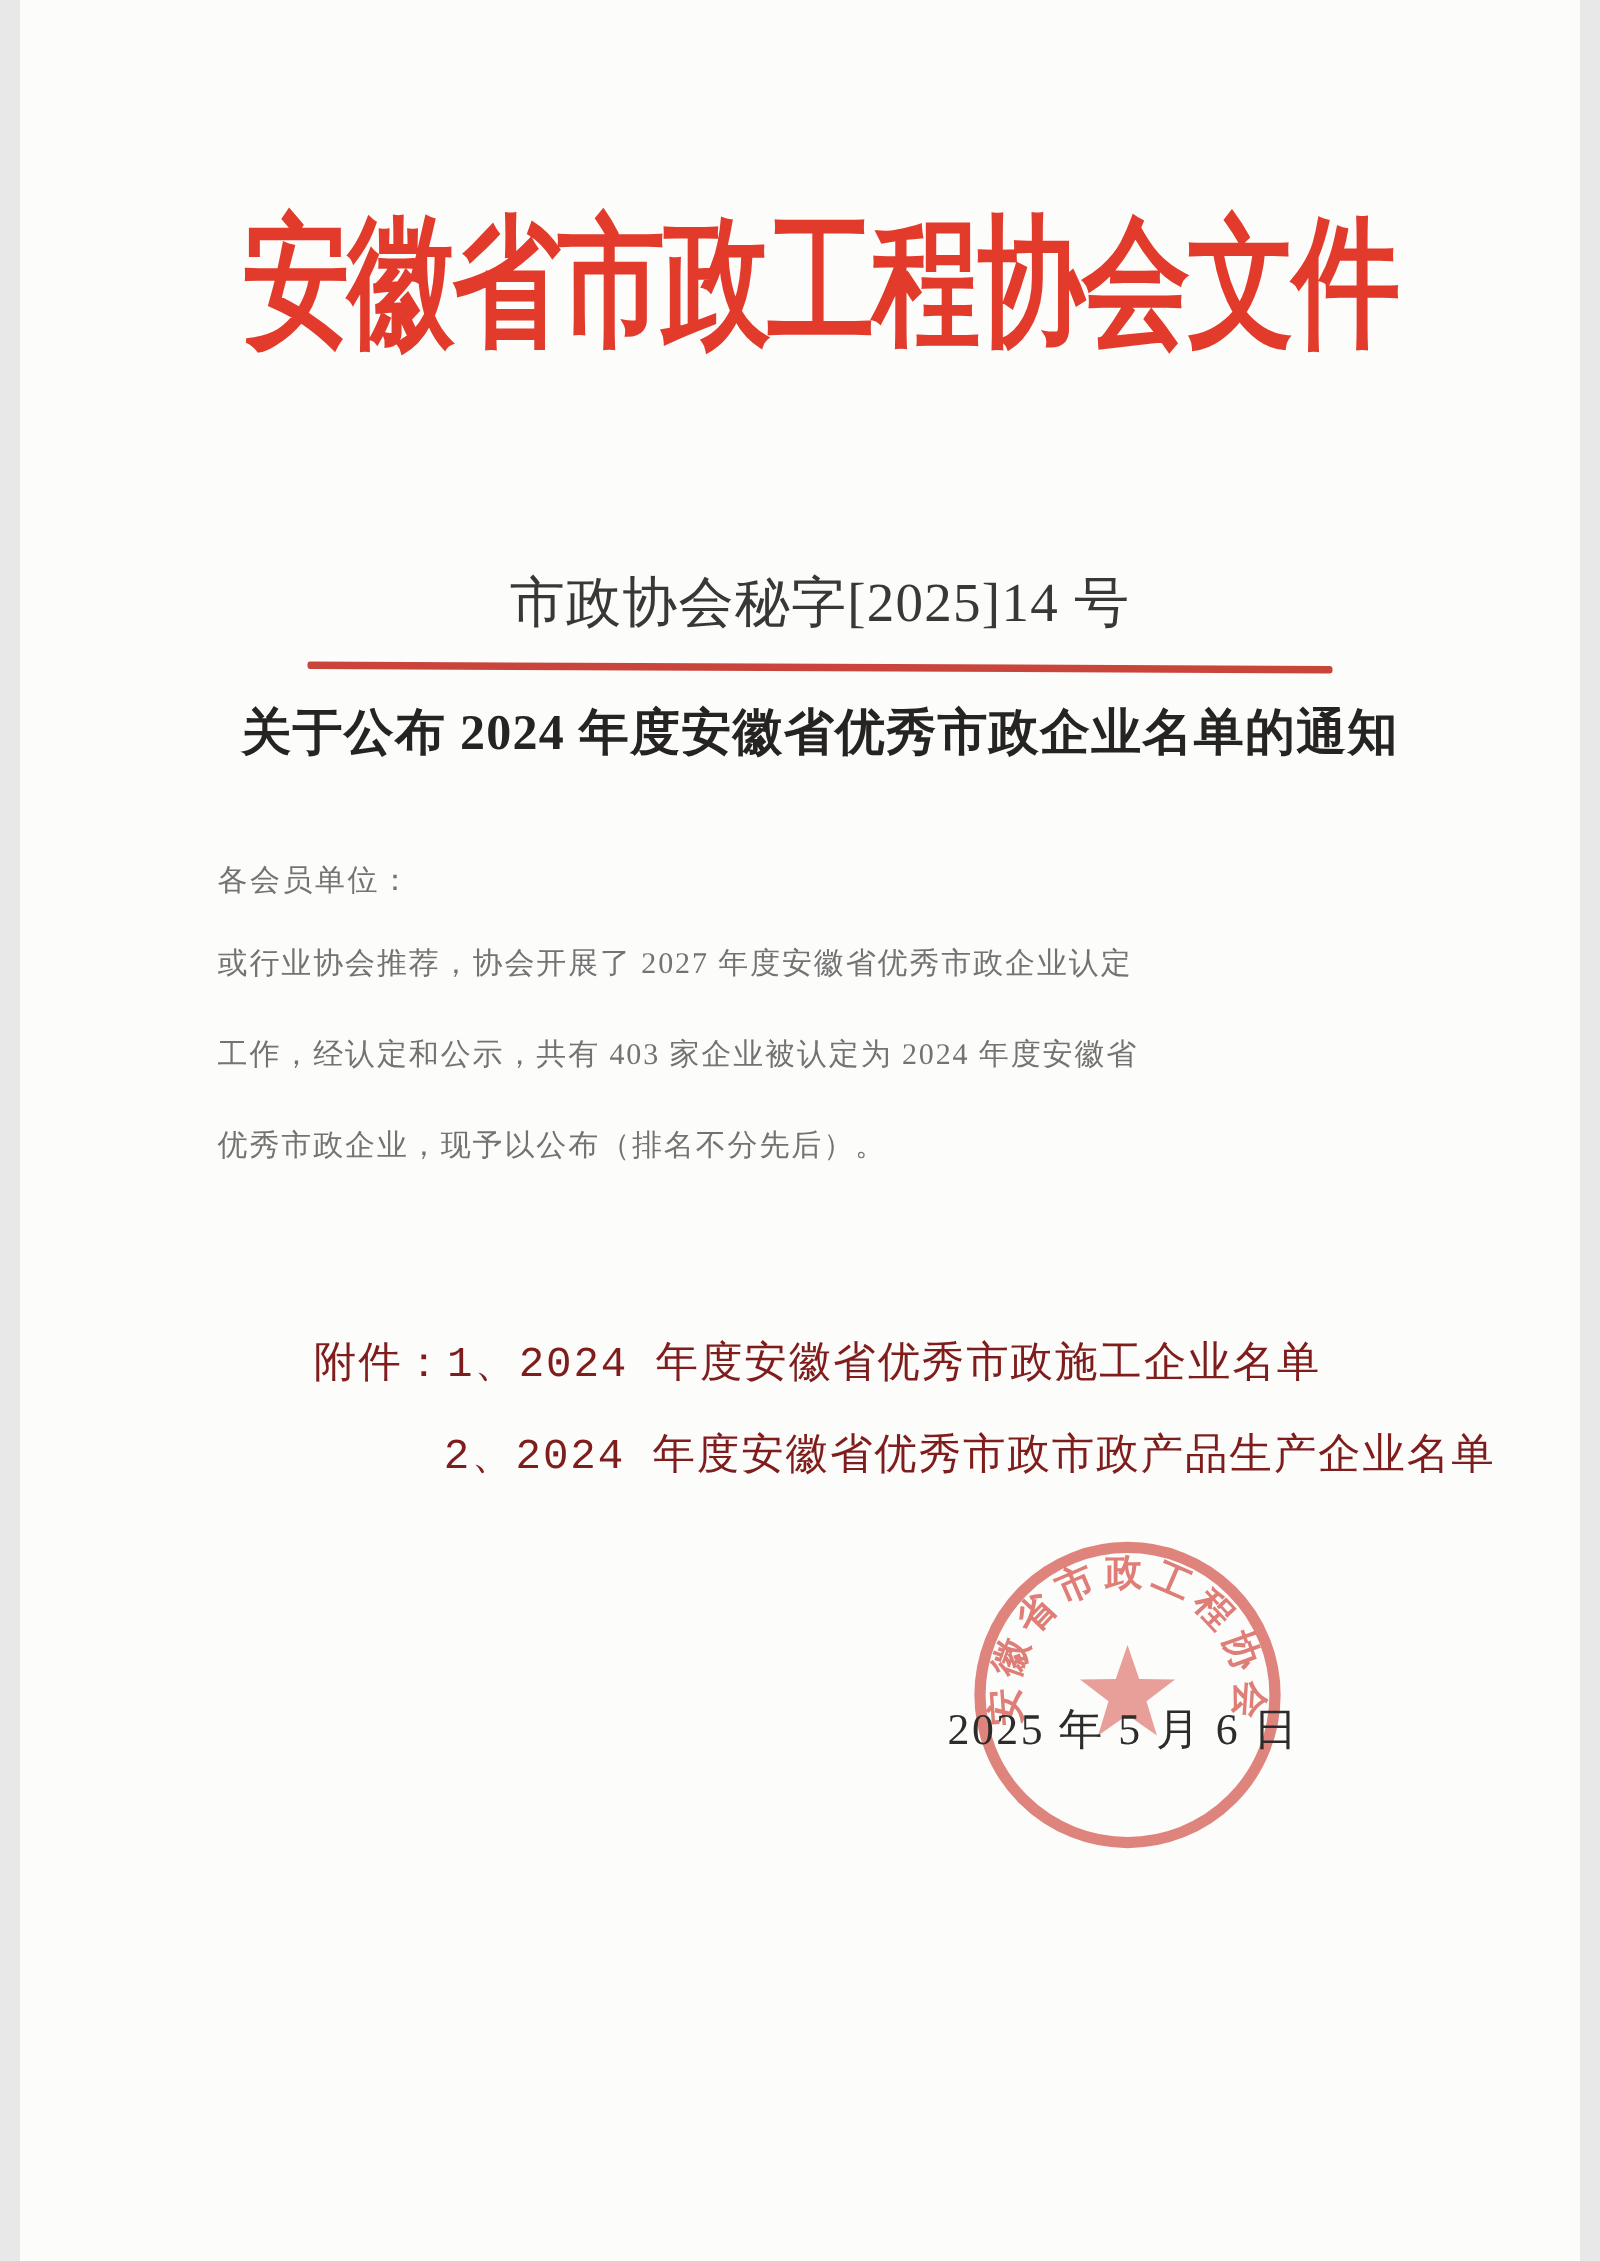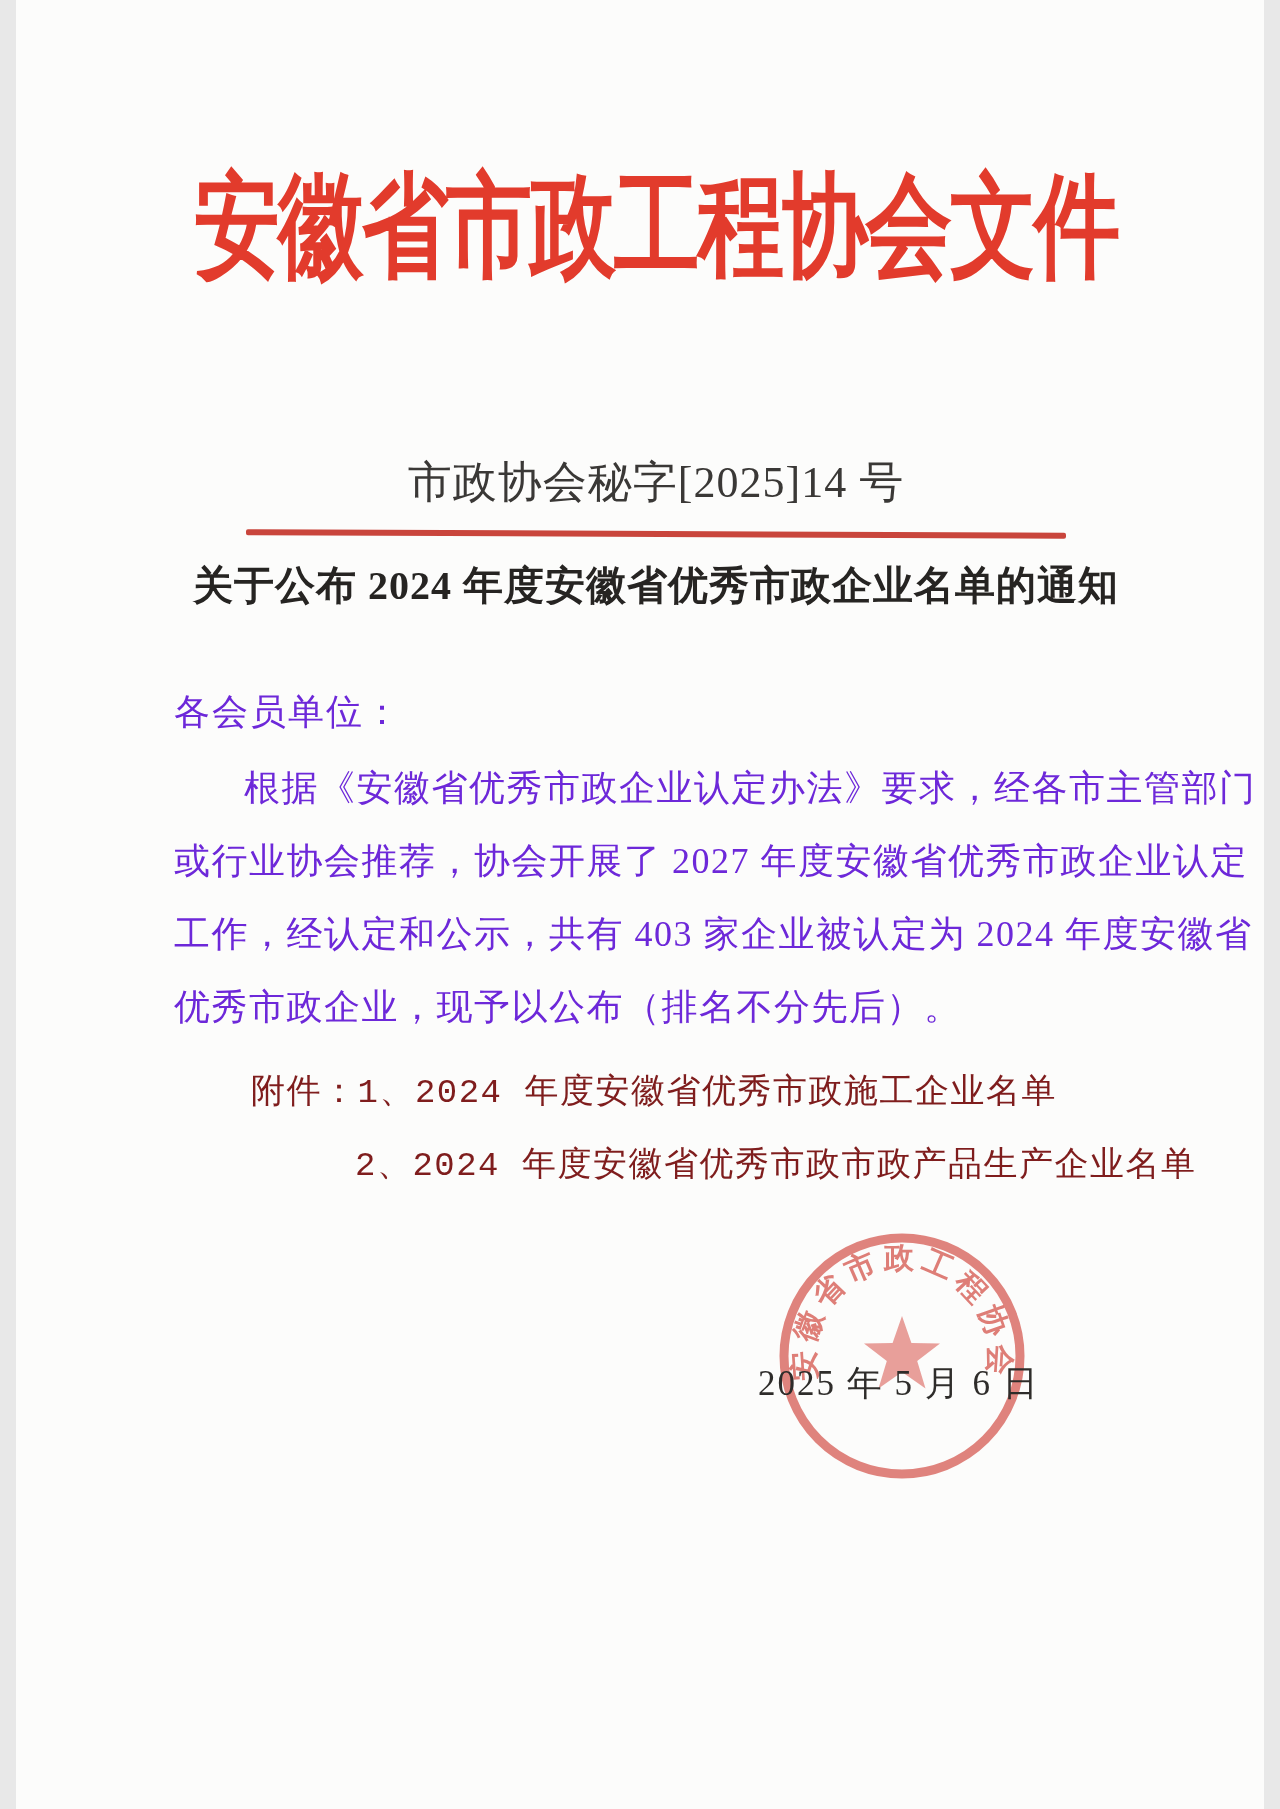--- a/index.html
+++ b/index.html
@@ -49,22 +49,22 @@
   .notice-title{
     position:absolute;top:558px;left:0;width:1280px;
     text-align:center;
     font-size:40px;font-weight:bold;
     letter-spacing:1px;
     color:#262422;
     white-space:nowrap;
   }
   .body-block{
     position:absolute;left:158px;top:688px;width:1000px;
-    font-size:36px;
-    color:#6d28d9;
+    font-size:24px;
+    color:#737373;
   }
   .salutation{
     letter-spacing:2px;
     white-space:nowrap;
     margin-bottom:28px;
   }
   .body-line{
     white-space:nowrap;
     letter-spacing:1.5px;
     height:73px;
@@ -106,21 +106,20 @@
   <div class="org-title">安徽省市政工程协会文件</div>
 
   <div class="doc-number">市政协会秘字[2025]14 号</div>
 
   <div class="red-rule"></div>
 
   <div class="notice-title">关于公布 2024 年度安徽省优秀市政企业名单的通知</div>
 
   <div class="body-block">
     <div class="salutation">各会员单位：</div>
-    <div class="body-line indent">根据《安徽省优秀市政企业认定办法》要求，经各市主管部门</div>
     <div class="body-line">或行业协会推荐，协会开展了 2027 年度安徽省优秀市政企业认定</div>
     <div class="body-line">工作，经认定和公示，共有 403 家企业被认定为 2024 年度安徽省</div>
     <div class="body-line">优秀市政企业，现予以公布（排名不分先后）。</div>
   </div>
 
   <div class="attachments">
     <div class="att-line">附件：1、2024 年度安徽省优秀市政施工企业名单</div>
     <div class="att-line second">2、2024 年度安徽省优秀市政市政产品生产企业名单</div>
   </div>
 

